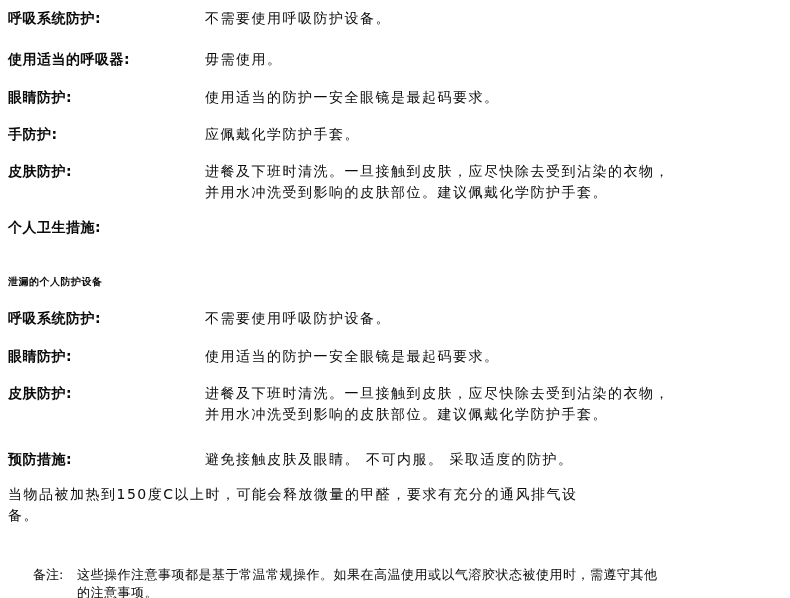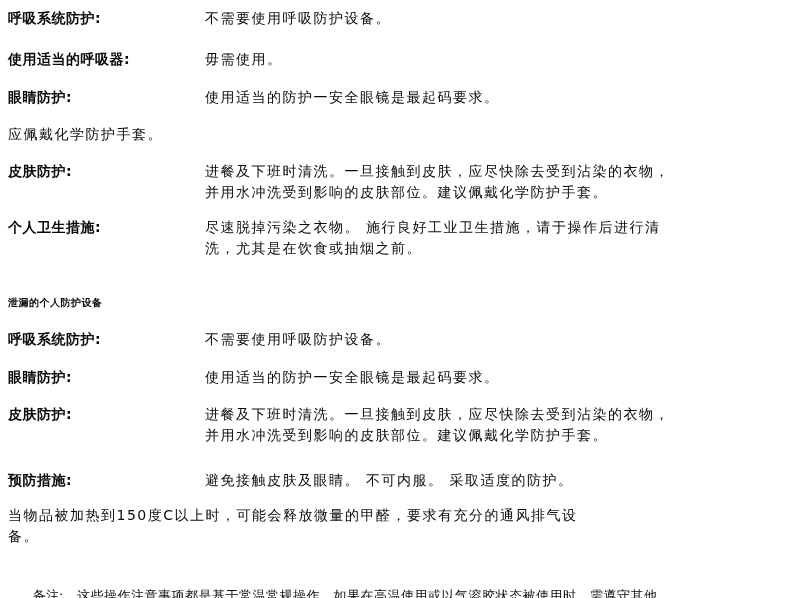--- a/index.html
+++ b/index.html
@@ -42,31 +42,31 @@
     <div class="label">使用适当的呼吸器:</div>
     <div class="value">毋需使用。</div>
   </div>
 
   <div class="row" style="margin-top:17px">
     <div class="label">眼睛防护:</div>
     <div class="value">使用适当的防护一安全眼镜是最起码要求。</div>
   </div>
 
   <div class="row" style="margin-top:16px">
+    <div class="label">手防护:</div>
     <div class="value">应佩戴化学防护手套。</div>
   </div>
 
   <div class="row" style="margin-top:16px">
     <div class="label">皮肤防护:</div>
     <div class="value">进餐及下班时清洗。一旦接触到皮肤，应尽快除去受到沾染的衣物，并用水冲洗受到影响的皮肤部位。建议佩戴化学防护手套。</div>
   </div>
 
   <div class="row" style="margin-top:14px">
     <div class="label">个人卫生措施:</div>
-    <div class="value">尽速脱掉污染之衣物。 施行良好工业卫生措施，请于操作后进行清洗，尤其是在饮食或抽烟之前。</div>
   </div>
 
   <div class="heading" style="margin-top:33px">泄漏的个人防护设备</div>
 
   <div class="row" style="margin-top:16px">
     <div class="label">呼吸系统防护:</div>
     <div class="value">不需要使用呼吸防护设备。</div>
   </div>
 
   <div class="row" style="margin-top:17px">

